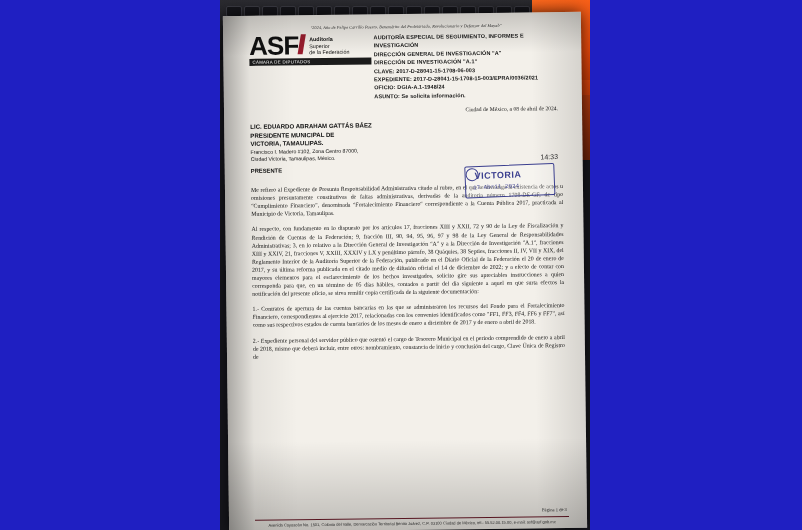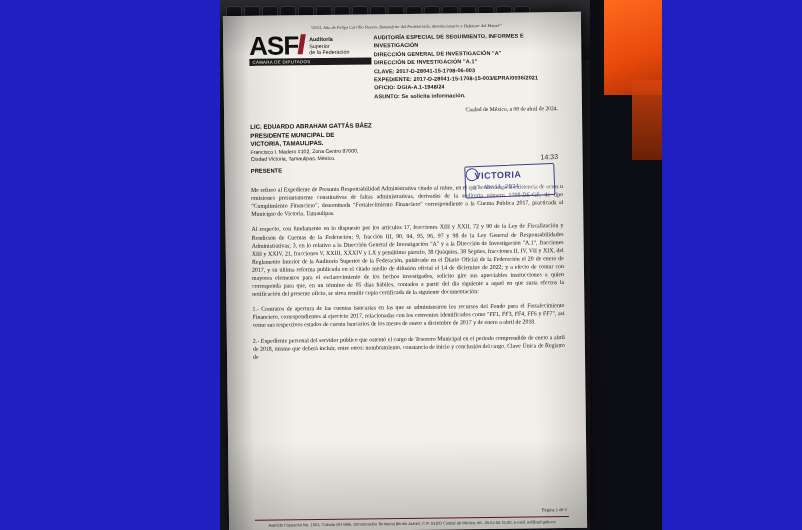--- a/index.html
+++ b/index.html
@@ -30,21 +30,21 @@
   .side-right {
     position: absolute;
     right: 0; top: 0;
     width: 212px; height: 530px;
     background: #1f1fc2;
   }
   
   .photo {
     position: absolute;
     left: 220px; top: 0;
-    width: 442px; height: 530px;
+    width: 370px; height: 530px;
     background: #0d0d14;
     overflow: hidden;
   }
   
   .bg-keyboard {
     position: absolute;
     left: 0; top: 0; width: 370px; height: 60px;
     background: linear-gradient(180deg,#2b2b30 0%, #1b1b20 55%, #101014 100%);
   }
   .bg-keyboard .key {

